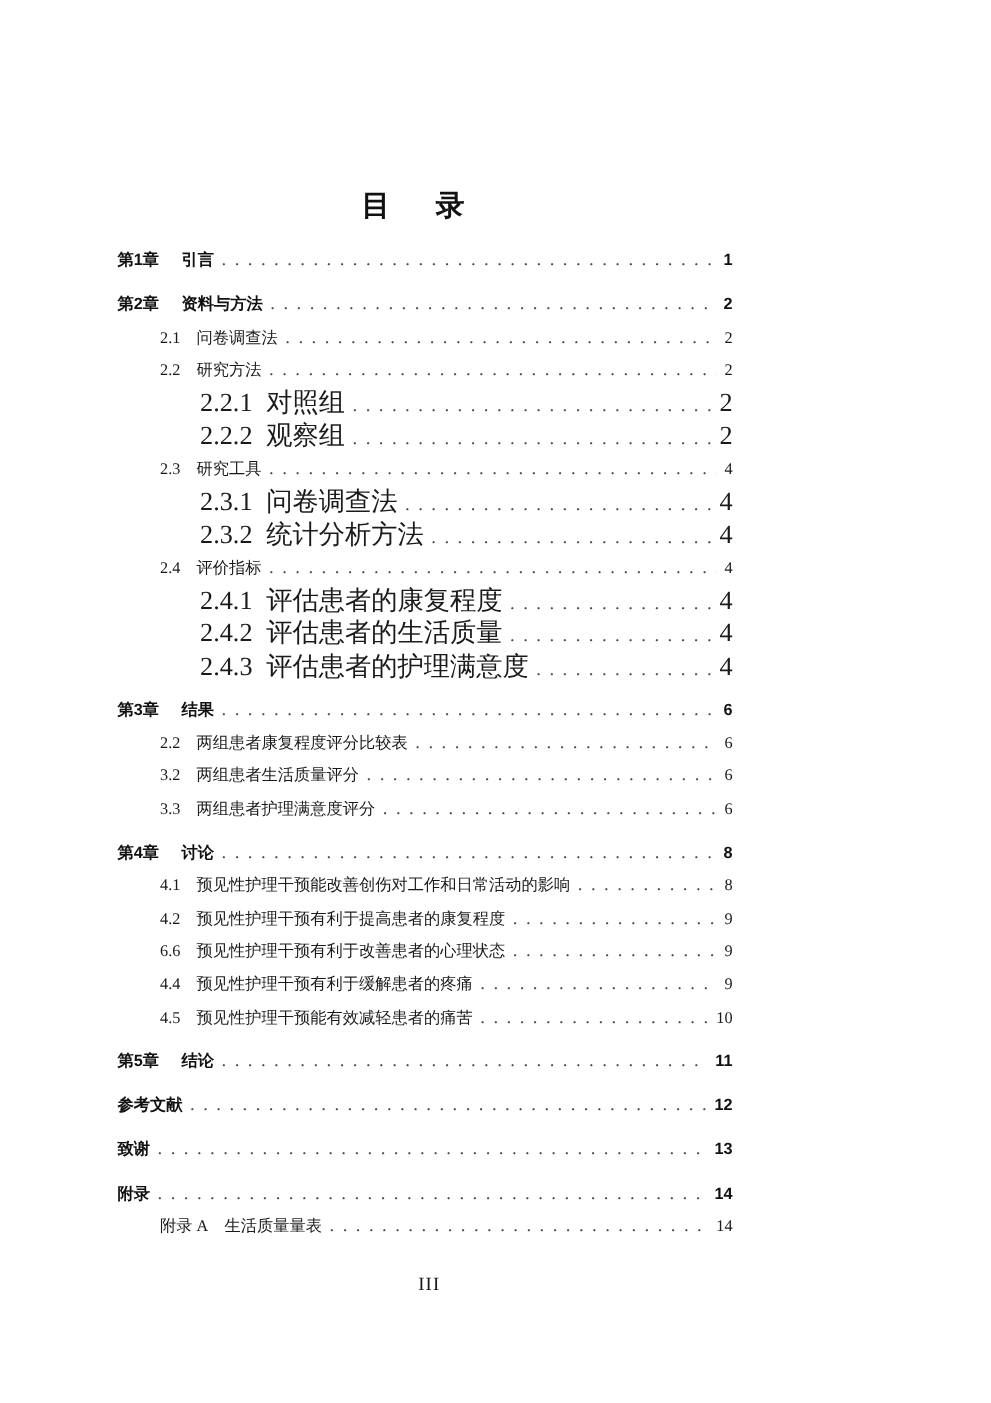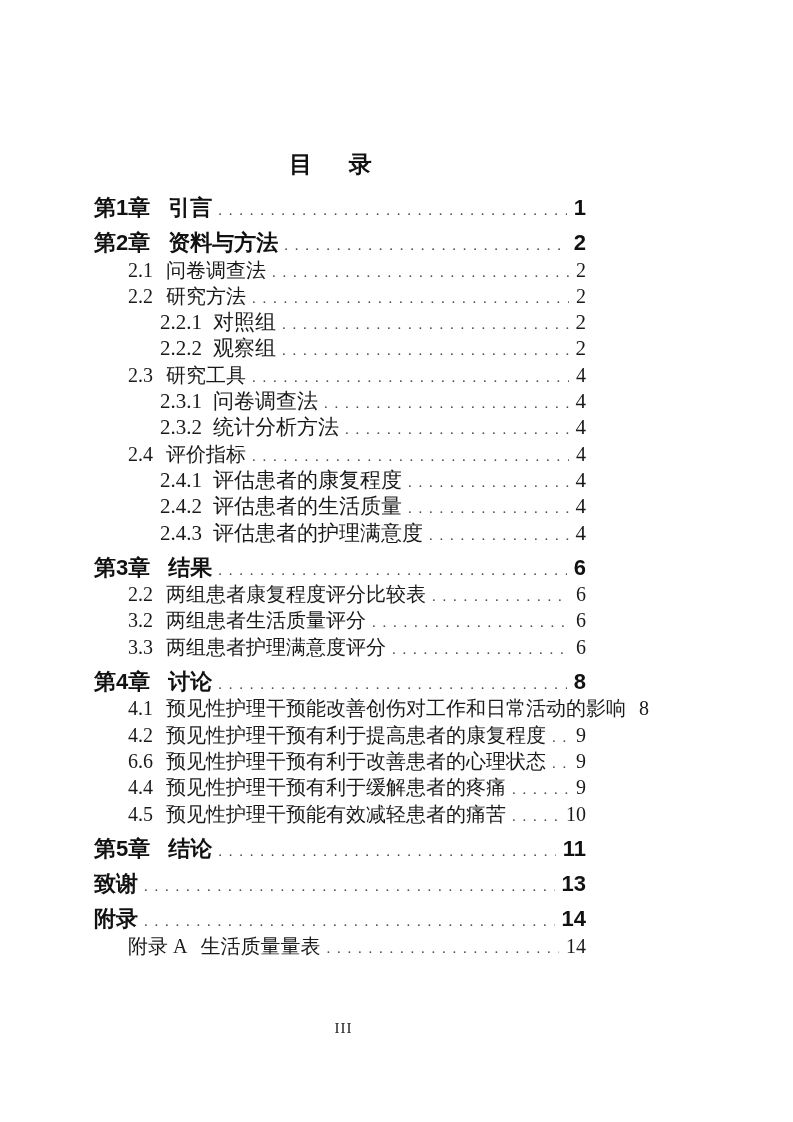--- a/index.html
+++ b/index.html
@@ -34,27 +34,27 @@
     display: flex;
     align-items: baseline;
     height: 26.3px;
     line-height: 26.3px;
     white-space: nowrap;
   }
   .toc-row.chapter {
     margin-top: 9px;
     font-family: "Liberation Sans", sans-serif;
     font-weight: bold;
-    font-size: 22px;
+    font-size: 13px;
     color: #111;
   }
   .toc-row.lvl-1 {
     padding-left: 34px;
     font-family: "Liberation Serif", serif;
-    font-size: 20px;
+    font-size: 13px;
   }
   .toc-row.lvl-2 {
     padding-left: 66px;
     font-family: "Liberation Serif", serif;
     font-size: 21px;
   }
   .num { margin-right: 18px; }
   .lvl-1 .num { margin-right: 13px; }
   .lvl-2 .num { margin-right: 11px; }
   .num:empty { display: none; }
@@ -231,20 +231,26 @@
     <span class="pg">10</span>
   </div>
       <div class="toc-row lvl-0 chapter">
     <span class="num">第5章</span>
     <span class="ttl">结论</span>
     <span class="leader"></span>
     <span class="pg">11</span>
   </div>
       <div class="toc-row lvl-0 chapter">
 
+    <span class="ttl">参考文献</span>
+    <span class="leader"></span>
+    <span class="pg">12</span>
+  </div>
+      <div class="toc-row lvl-0 chapter">
+
     <span class="ttl">致谢</span>
     <span class="leader"></span>
     <span class="pg">13</span>
   </div>
       <div class="toc-row lvl-0 chapter">
 
     <span class="ttl">附录</span>
     <span class="leader"></span>
     <span class="pg">14</span>
   </div>

